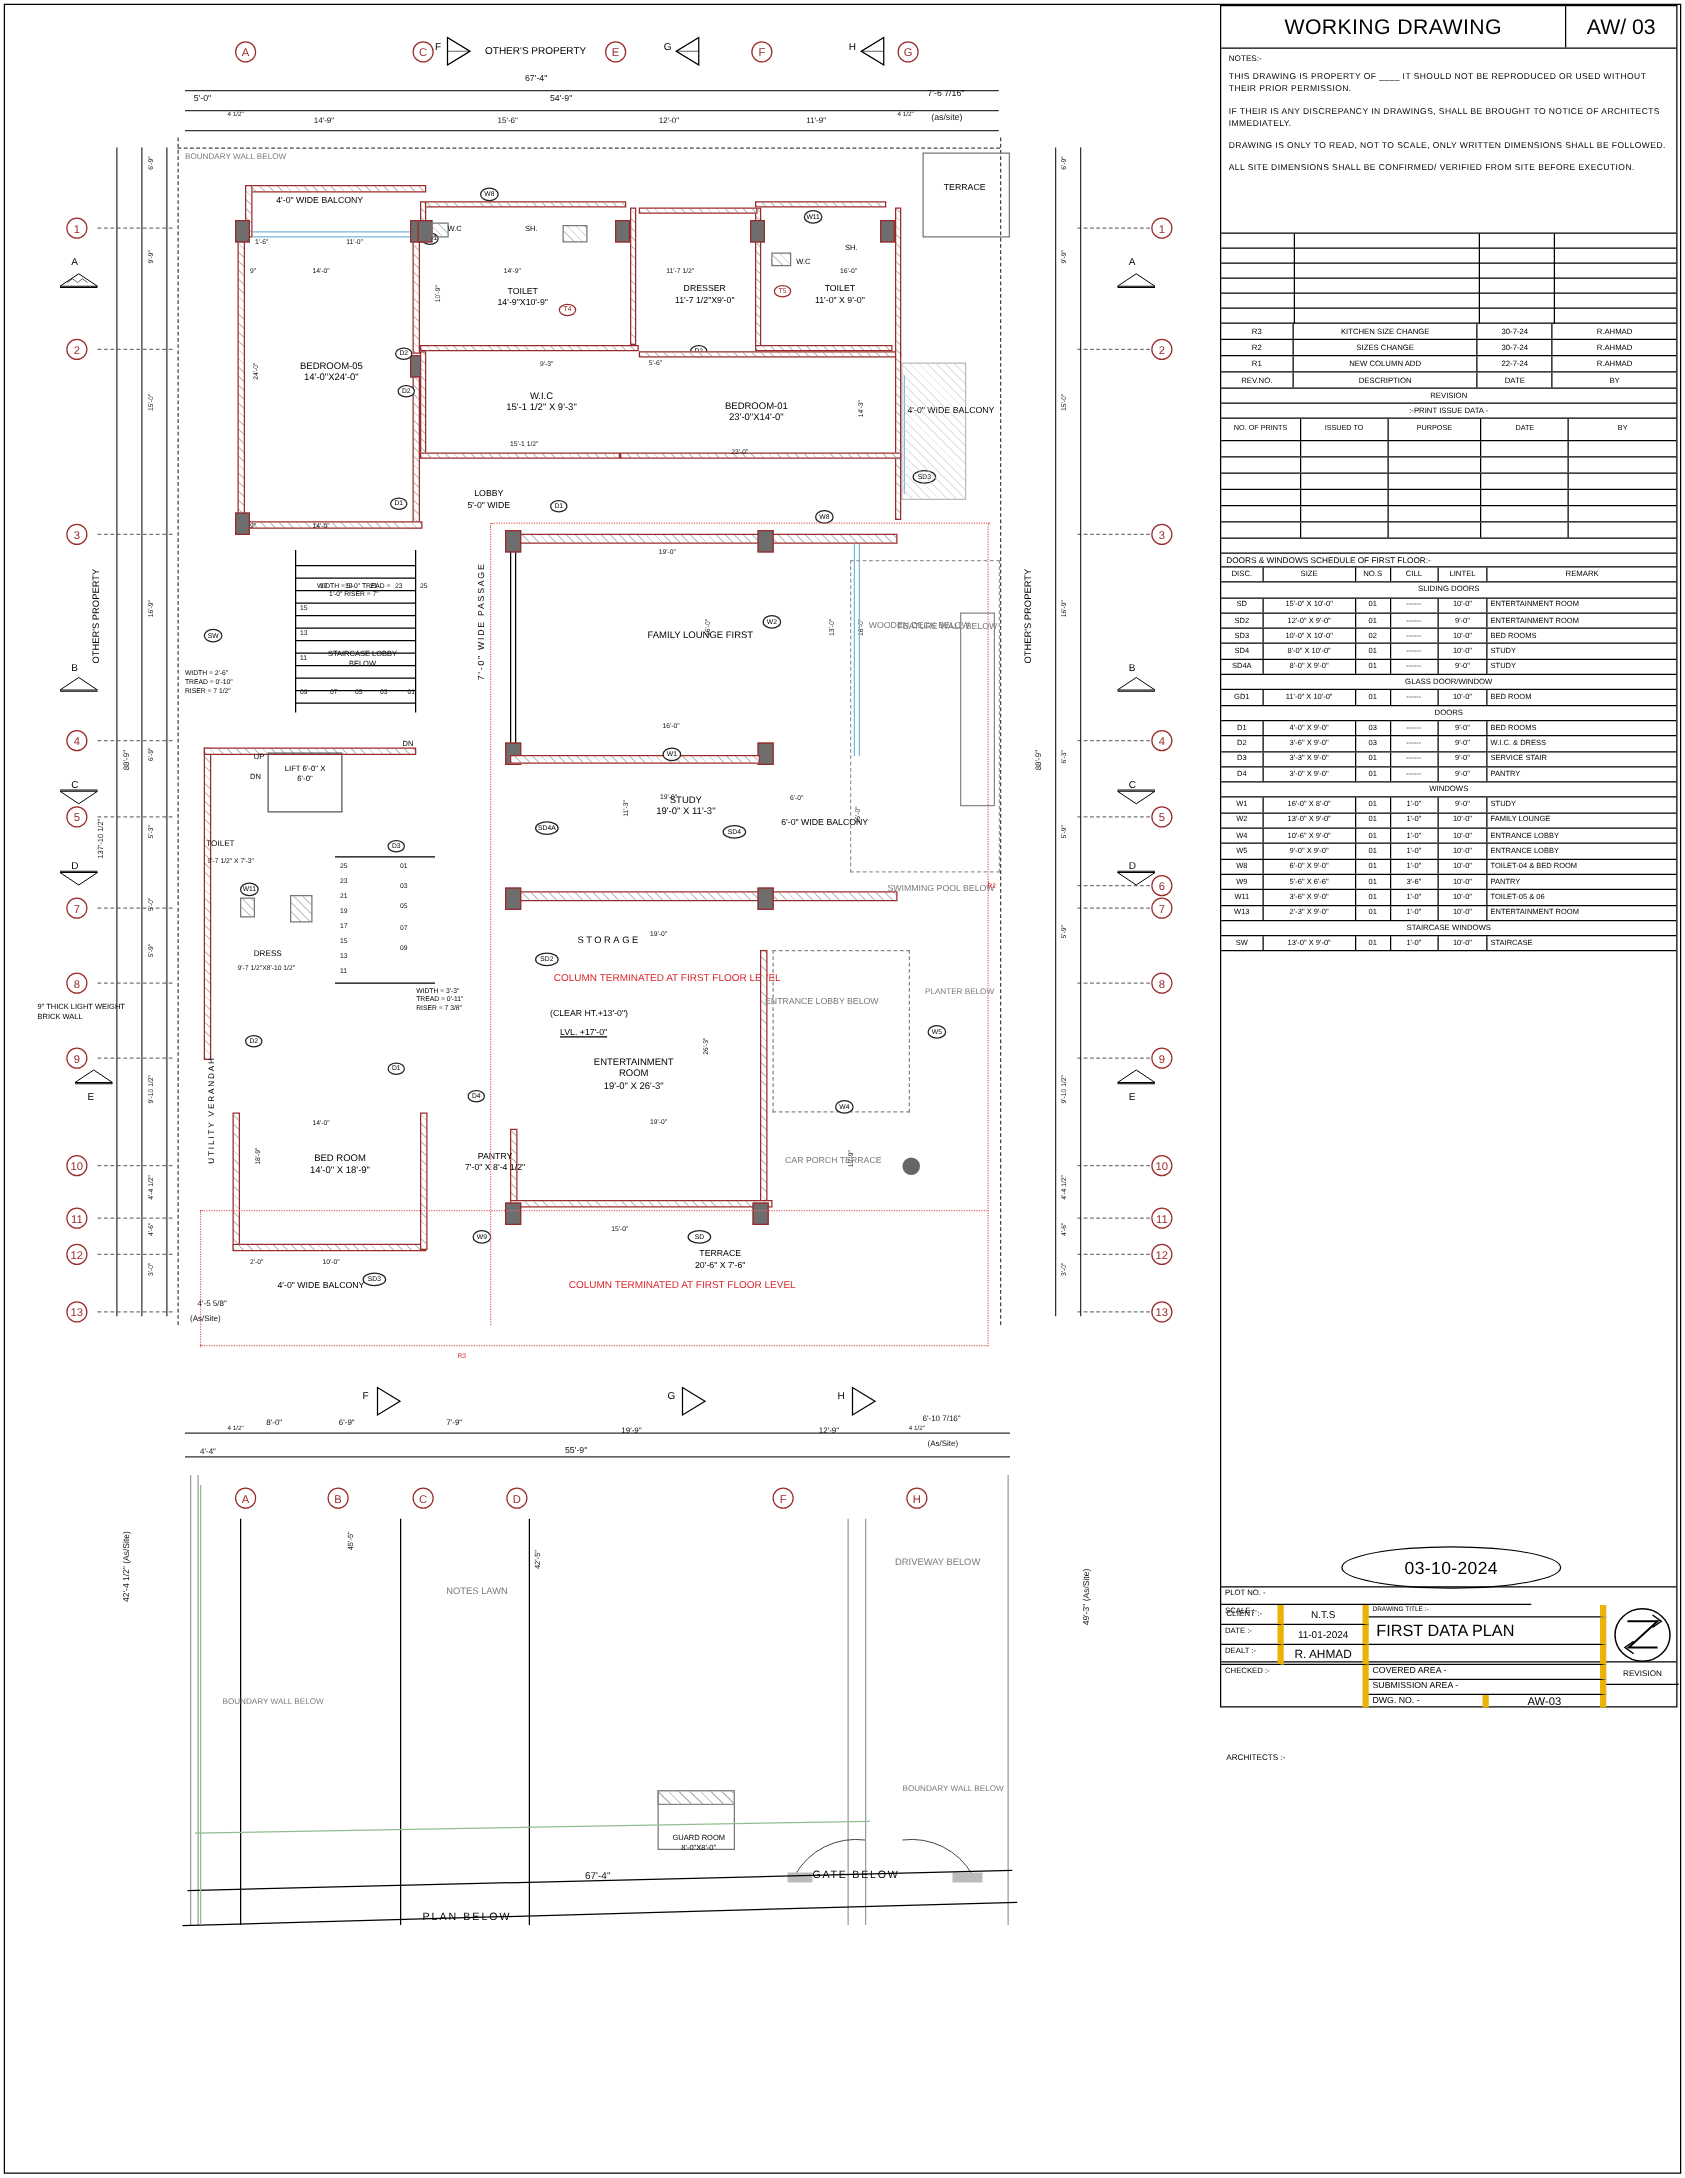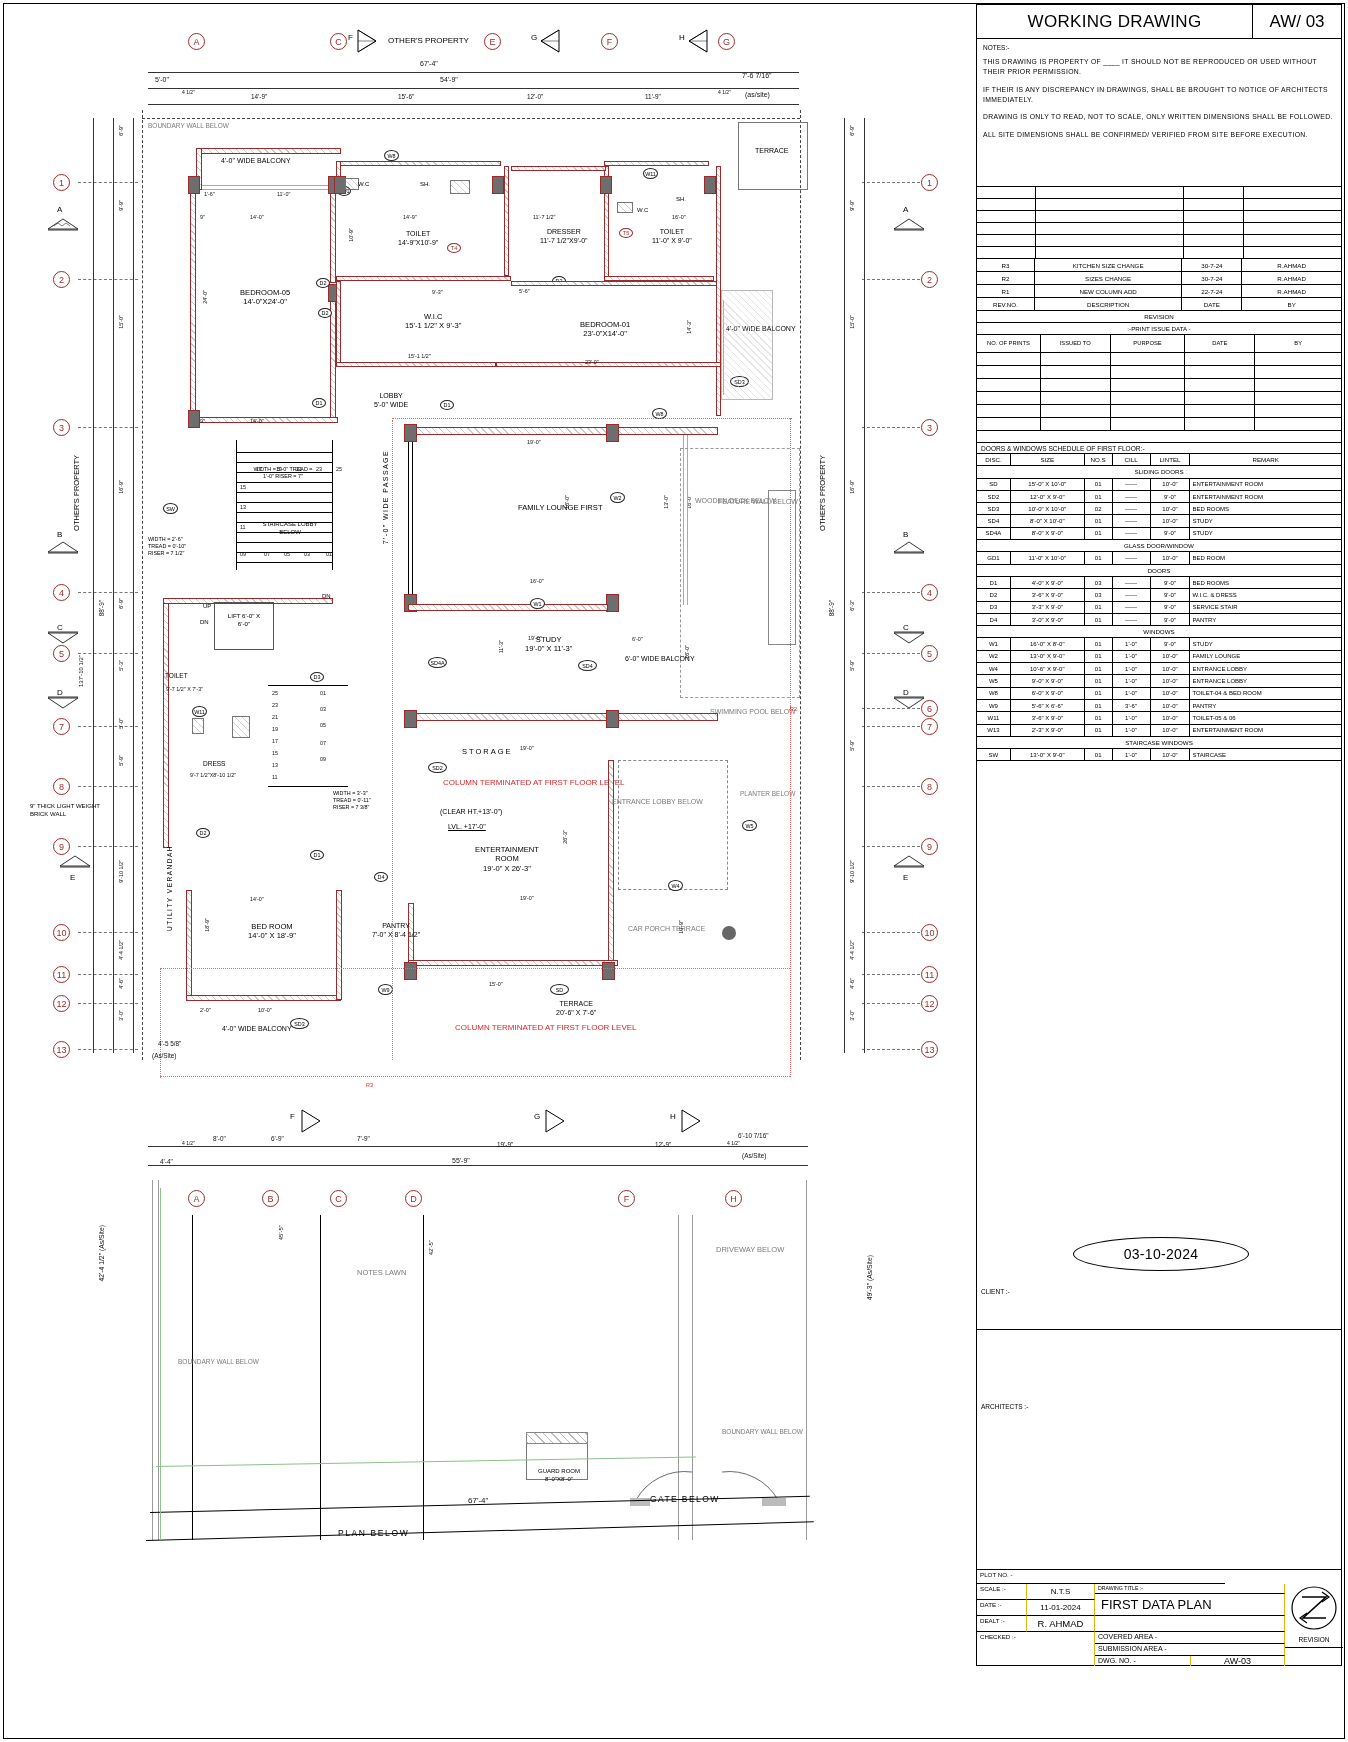--- a/index.html
+++ b/index.html
@@ -13,21 +13,21 @@
   .bdr { position:absolute; border:1px solid #000; }
 
   
   .abs { position:absolute; }
   .gray { color:#7a7a7a; }
   .red  { color:#cc2222; }
   .dkred{ color:#a33; }
   .vert { writing-mode:vertical-rl; transform:rotate(180deg); }
 
   
-  #titleblock { position:absolute; left:976px; top:4px; width:366px; height:1662px;
+  #titleblock { position:absolute; left:976px; top:4px; width:366px; height:1362px;
                 border:1.3px solid #000; background:#fff; }
 
   #tb-head { position:absolute; left:0; top:0; width:100%; height:34px;
              border-bottom:1.3px solid #000; display:flex; }
   #tb-head .t1 { flex:1; display:flex; align-items:center; justify-content:center;
                  font-size:17px; letter-spacing:.3px; border-right:1.3px solid #000; }
   #tb-head .t2 { width:88px; display:flex; align-items:center; justify-content:center;
                  font-size:17px; }
 
   #notes { position:absolute; left:0; top:34px; width:100%; height:148px;
@@ -77,21 +77,21 @@
            font-size:6.5px; padding:3px 4px; }
 
   #datestamp { position:absolute; left:96px; top:1232px; width:176px; height:34px;
                border:1.2px solid #000; border-radius:50%/50%;
                display:flex; align-items:center; justify-content:center;
                font-size:14px; letter-spacing:.3px; }
 
   
   #botgrid { position:absolute; left:0; bottom:0; width:100%; height:96px;
              border-top:1.2px solid #000; }
-  .bgcell { position:absolute; border-right:1px solid #eab308; border-bottom:1px solid #000;
+  .bgcell { position:absolute; border-right:5px solid #eab308; border-bottom:1px solid #000;
             padding:1px 3px; font-size:6.2px; display:flex; }
   .bg-val { font-size:9px; align-items:center; justify-content:center; }
 
   
   #draw { position:absolute; left:0; top:0; width:976px; height:1742px; }
   .lnH { position:absolute; height:0; border-top:1px solid #000; }
   .lnV { position:absolute; width:0; border-left:1px solid #000; }
   .lnH.gry { border-top-color:#9a9a9a; }
   .lnV.gry { border-left-color:#9a9a9a; }
   .lnH.dash { border-top-style:dashed; border-top-color:#444; }

